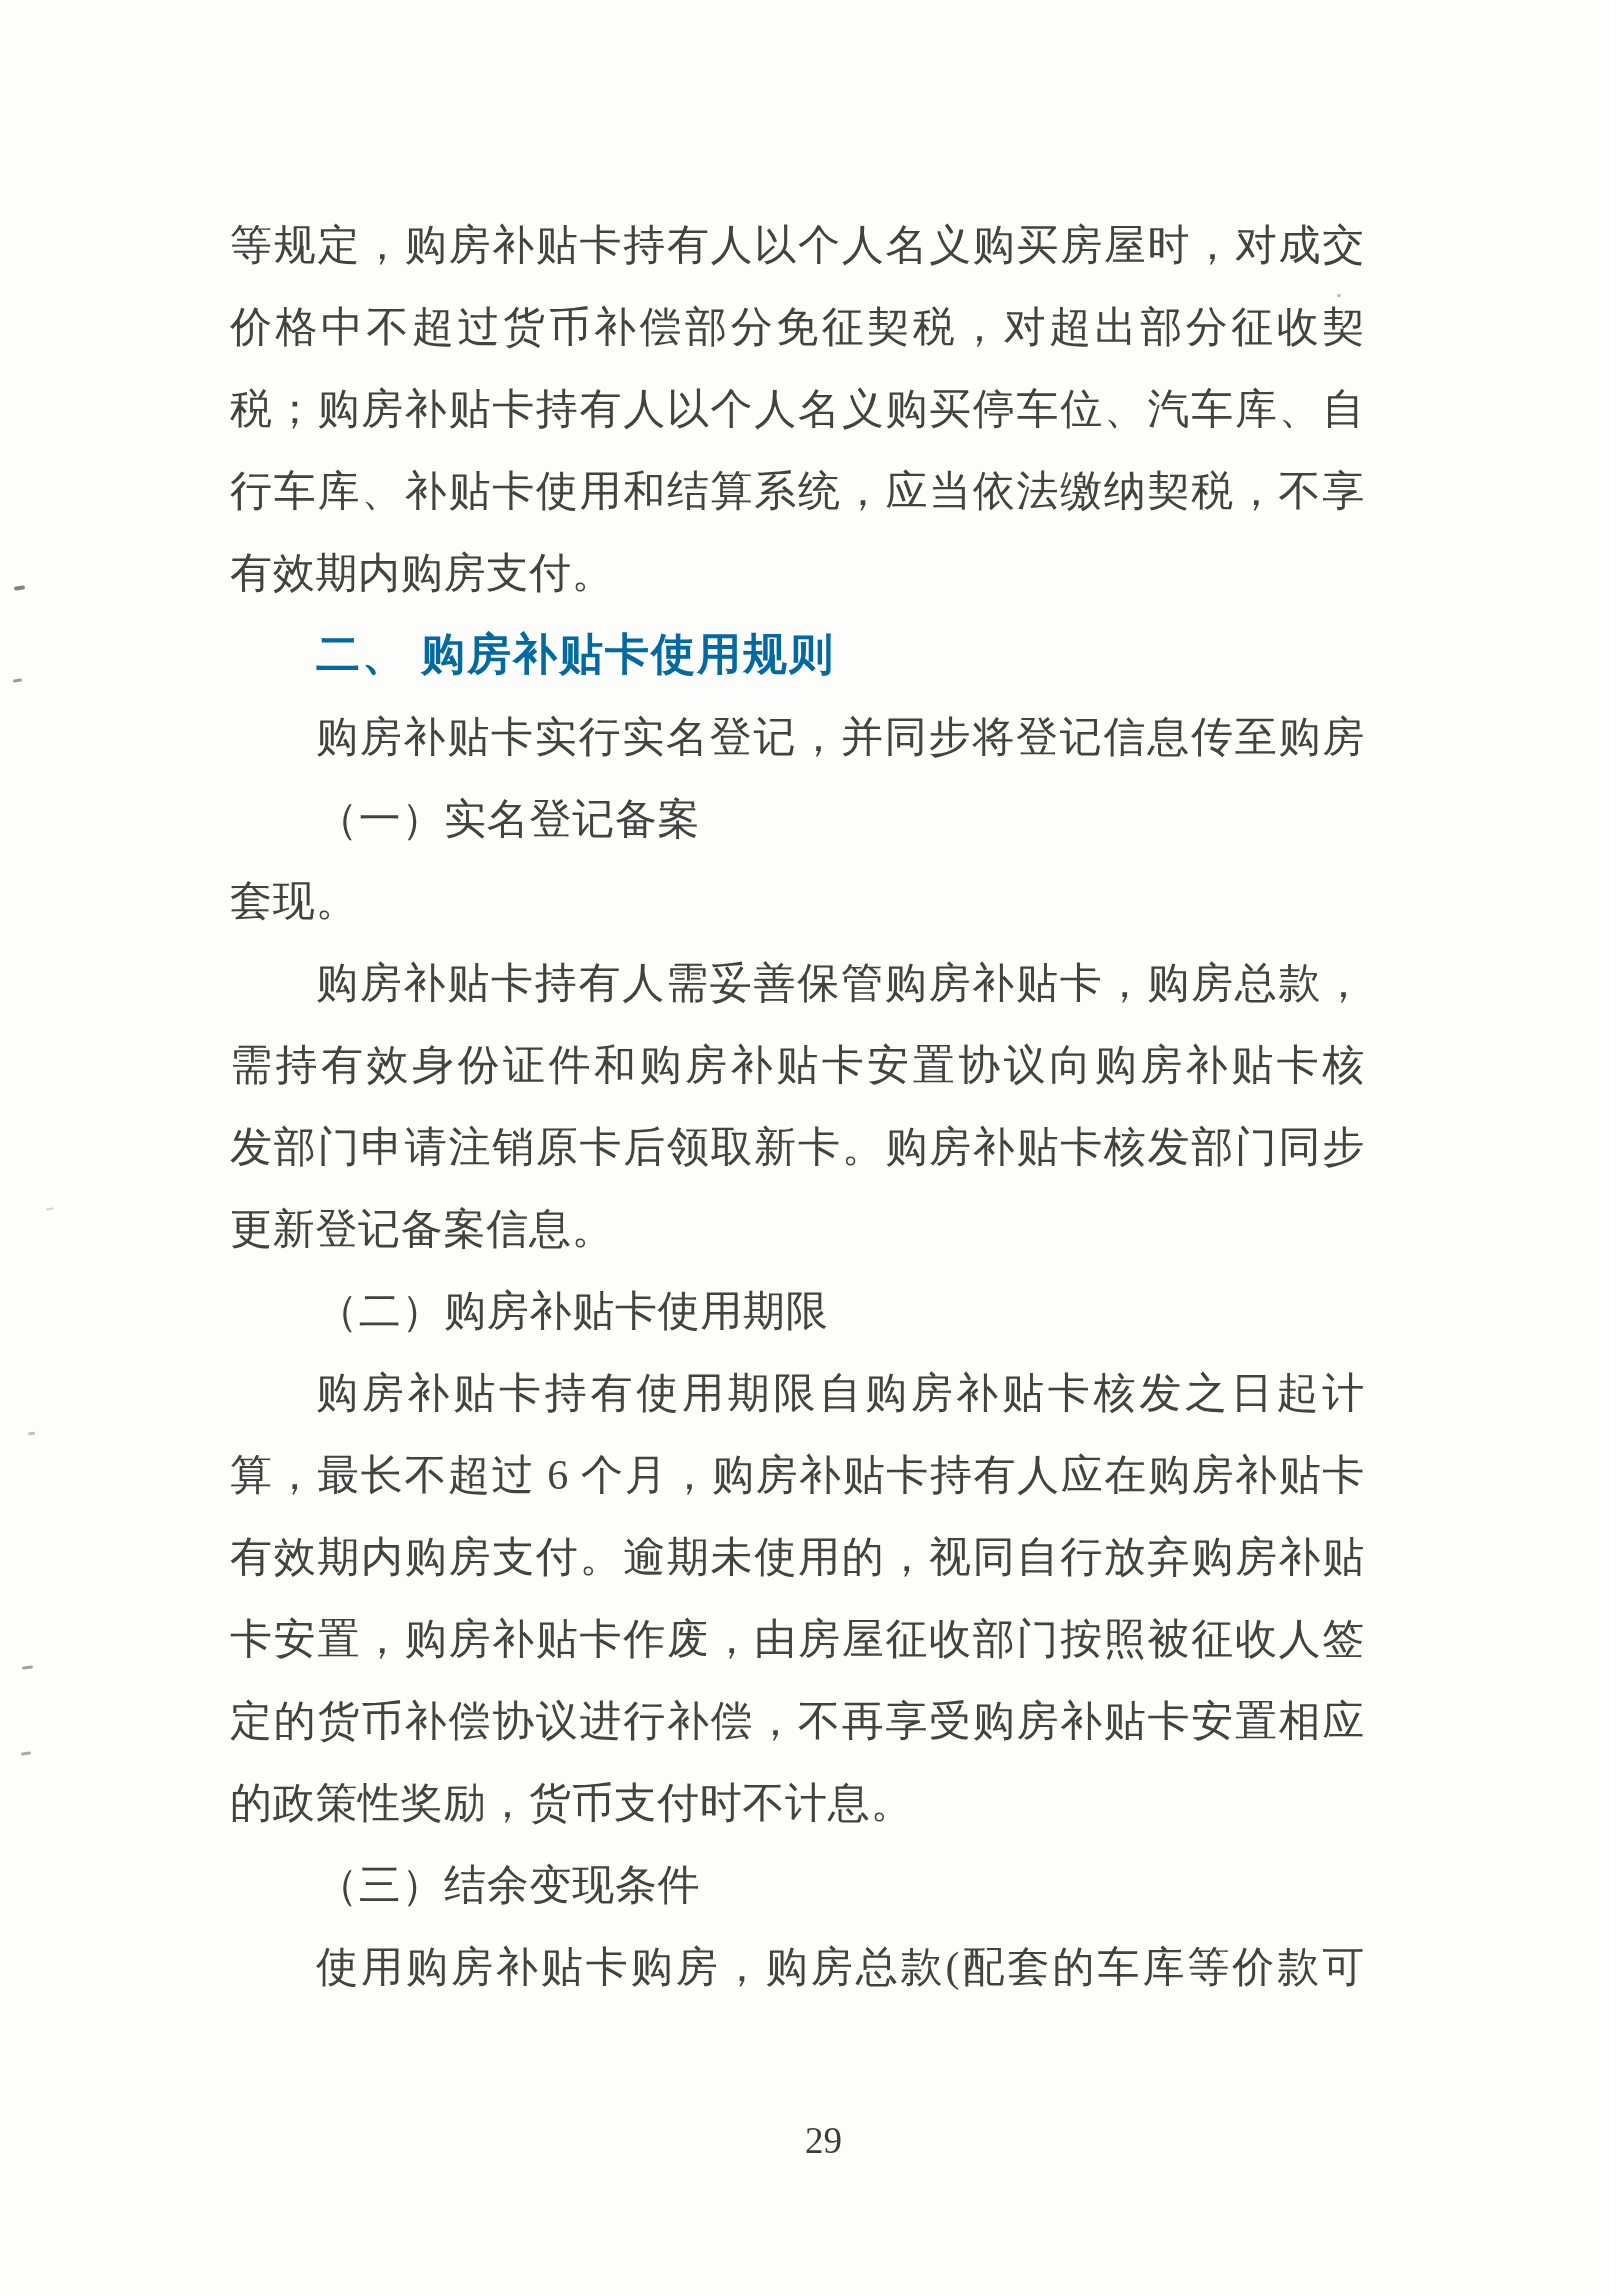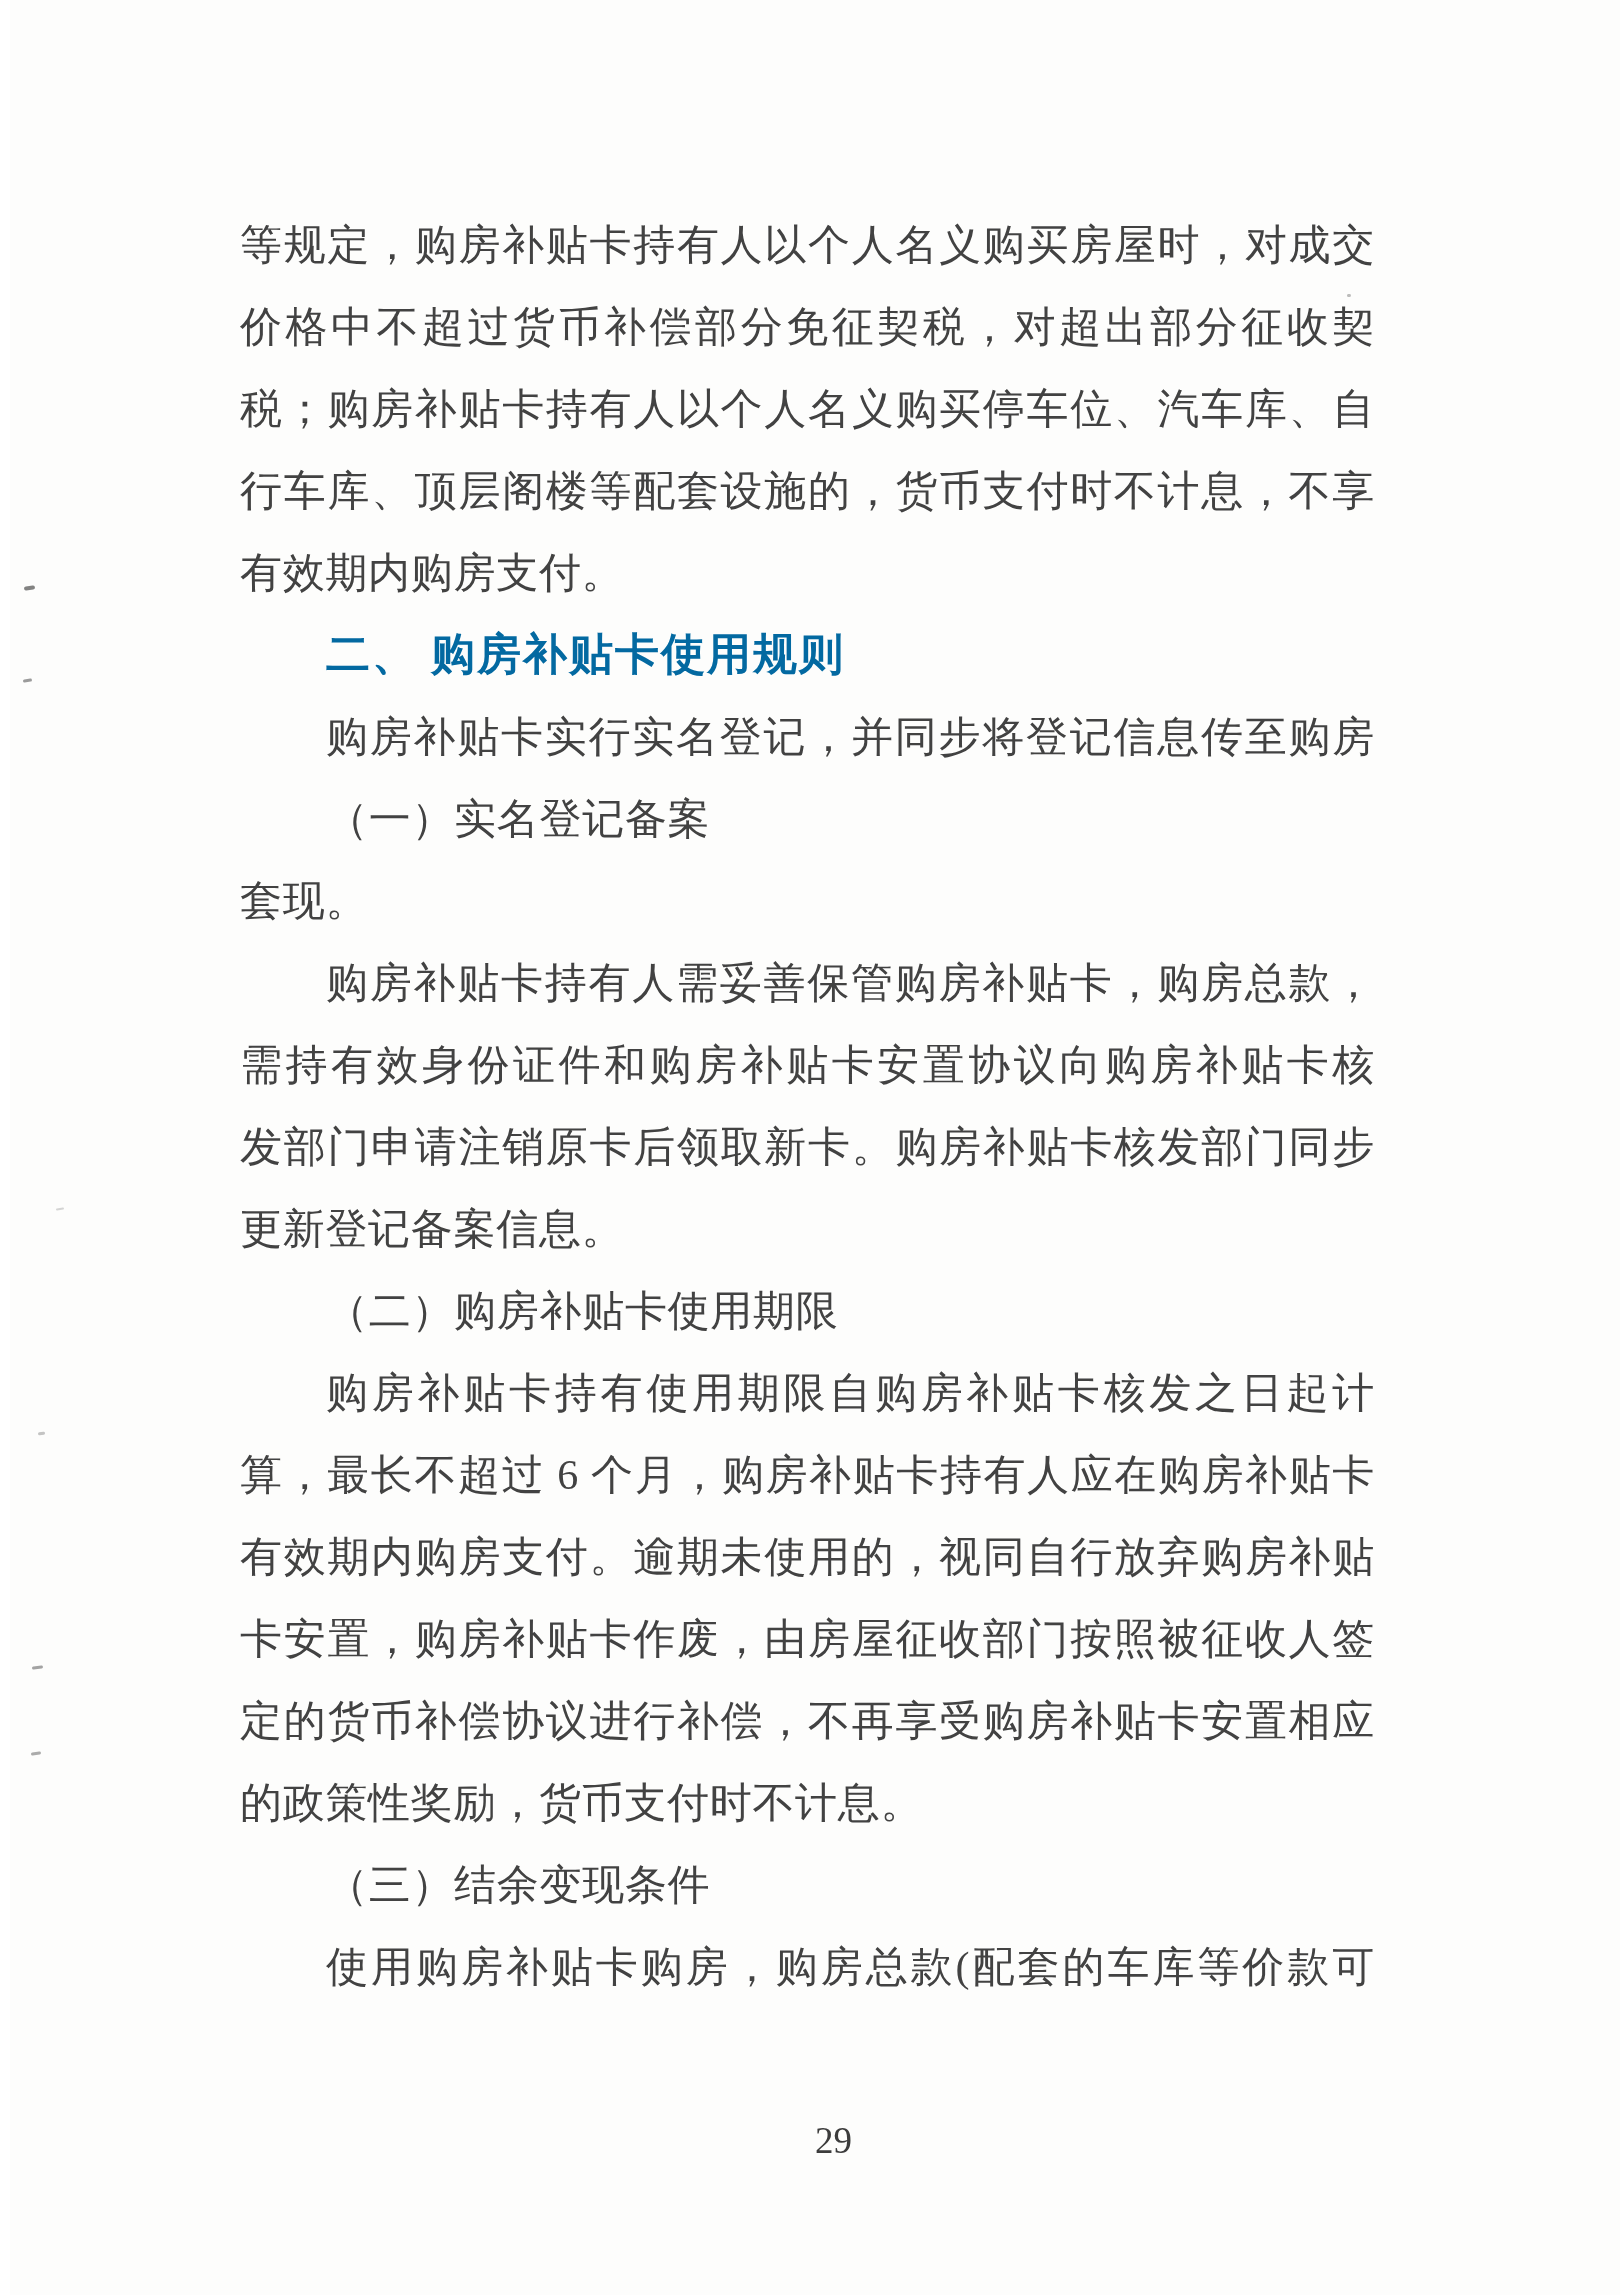--- a/index.html
+++ b/index.html
@@ -7,21 +7,20 @@
     padding: 0;
     background: #ffffff;
   }
   .page {
     position: relative;
     width: 1610px;
     height: 2295px;
     background: #fdfdfc;
     overflow: hidden;
     font-family: "Liberation Serif", "DejaVu Serif", serif;
-    margin-left: 10px;
   }
   .text-block {
     position: absolute;
     left: 230px;
     top: 204px;
     width: 1135px;
     color: #424242;
   }
   .line {
     height: 82px;
@@ -61,21 +60,21 @@
   }
 </style>
 </head>
 <body>
 
 <div class="page">
   <div class="text-block">
       <div class="line j">等规定，购房补贴卡持有人以个人名义购买房屋时，对成交</div>
       <div class="line j">价格中不超过货币补偿部分免征契税，对超出部分征收契</div>
       <div class="line j">税；购房补贴卡持有人以个人名义购买停车位、汽车库、自</div>
-      <div class="line j">行车库、顶层阁楼等配套设施的，货币支付时不计息，不享</div>
+      <div class="line j">行车库、补贴卡使用和结算系统，应当依法缴纳契税，不享</div>
       <div class="line">有效期内购房支付。</div>
       <div class="line ind bold">二、 购房补贴卡使用规则</div>
       <div class="line j ind">购房补贴卡实行实名登记，并同步将登记信息传至购房</div>
       <div class="line ind">（一）实名登记备案</div>
       <div class="line">套现。</div>
       <div class="line j ind">购房补贴卡持有人需妥善保管购房补贴卡，购房总款，</div>
       <div class="line j">需持有效身份证件和购房补贴卡安置协议向购房补贴卡核</div>
       <div class="line j">发部门申请注销原卡后领取新卡。购房补贴卡核发部门同步</div>
       <div class="line">更新登记备案信息。</div>
       <div class="line ind">（二）购房补贴卡使用期限</div>

